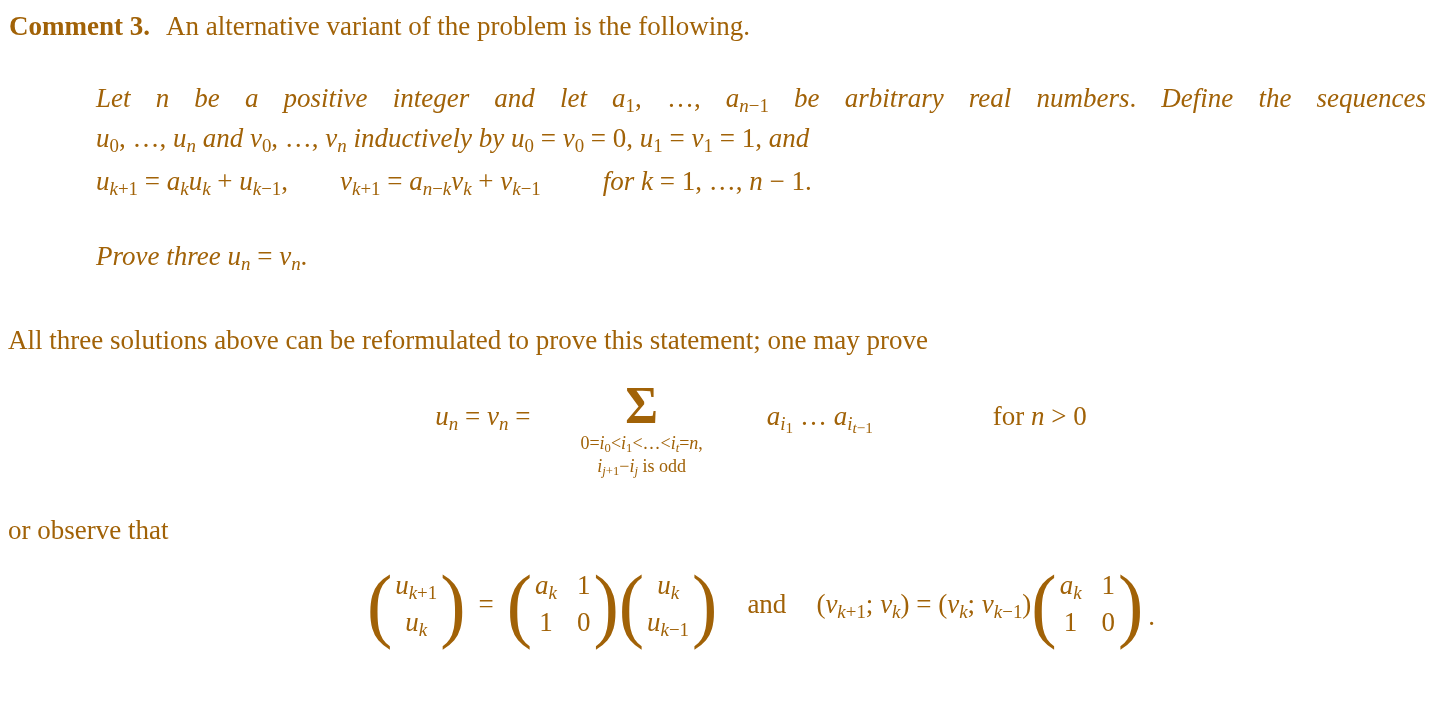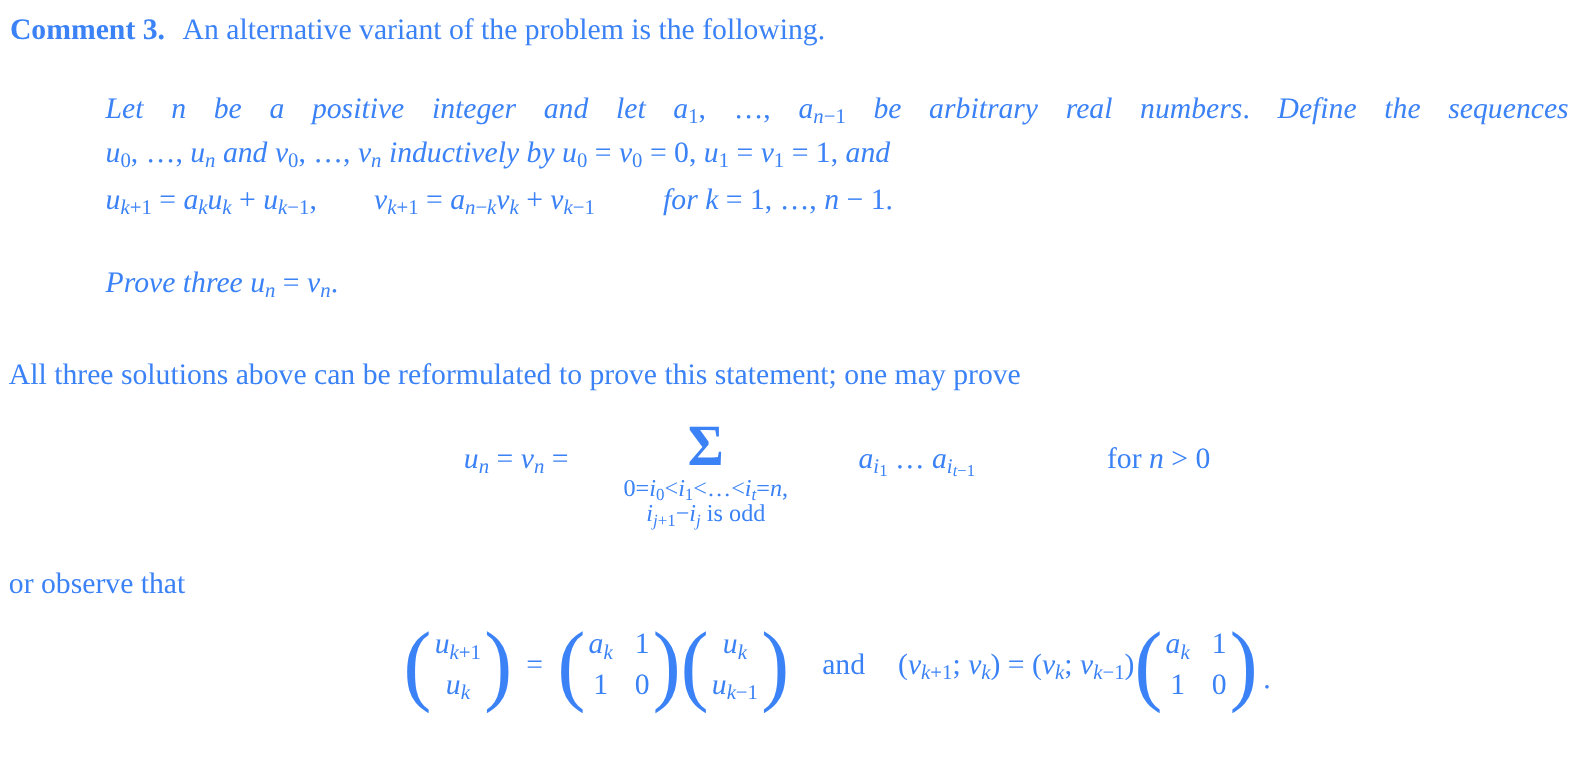--- a/index.html
+++ b/index.html
@@ -1,18 +1,18 @@
 <!DOCTYPE html>
 <html><head>
 <meta charset="utf-8">
 <style>
   html,body{margin:0;padding:0;background:#ffffff;}
   .page{
     width:1434px;height:703px;box-sizing:border-box;overflow:hidden;
-    background:#ffffff;color:#3b82f6;
+    background:#ffffff;color:#a16207;
     font-family:"Liberation Serif",serif;font-size:27px;
     position:relative;
   }
   
   .mi{font-style:italic;}
   .rm{font-style:normal;}
   sub.ms{font-size:70%;line-height:0;vertical-align:-0.25em;}
   sub.ms sub.ms{font-size:80%;vertical-align:-0.18em;}
 
   
@@ -30,21 +30,21 @@
   .prove-line{margin-top:32px;line-height:40px;}
 
   .para{margin:44px 6px 0 8px;line-height:40px;}
   .para-close{margin-top:32px;}
 
   
   .sum-display{margin:18px 0 0 96px;width:1330px;display:flex;justify-content:center;align-items:flex-start;gap:40px;}
   .sum-lhs,.sum-summand,.sum-qualifier{margin-top:21px;line-height:34px;white-space:nowrap;}
   .sigma-block{display:flex;flex-direction:column;align-items:center;margin:0 10px;}
   .sigma{font-weight:bold;font-size:50px;line-height:54px;display:inline-block;transform:scaleY(1.06);}
-  .sum-cond{font-size:22px;line-height:23px;white-space:nowrap;}
+  .sum-cond{font-size:18px;line-height:23px;white-space:nowrap;}
   .sum-summand{margin-left:14px;}
   .sum-qualifier{margin-left:80px;text-align:right;}
 
   
   .matrix-display{margin:14px 0 0 96px;width:1330px;display:flex;justify-content:center;align-items:center;}
   .mgroup{display:flex;align-items:center;}
   .bigparen{font-size:76px;font-weight:400;line-height:80px;display:inline-block;transform:scaleY(1.08);}
   .colvec{display:inline-grid;grid-auto-rows:37px;align-items:center;justify-items:center;padding:0 3px;white-space:nowrap;}
   .mat2{display:inline-grid;grid-template-columns:auto auto;column-gap:20px;grid-auto-rows:37px;align-items:center;justify-items:center;padding:0 3px;}
   .eqsign{margin:0 13px;}

